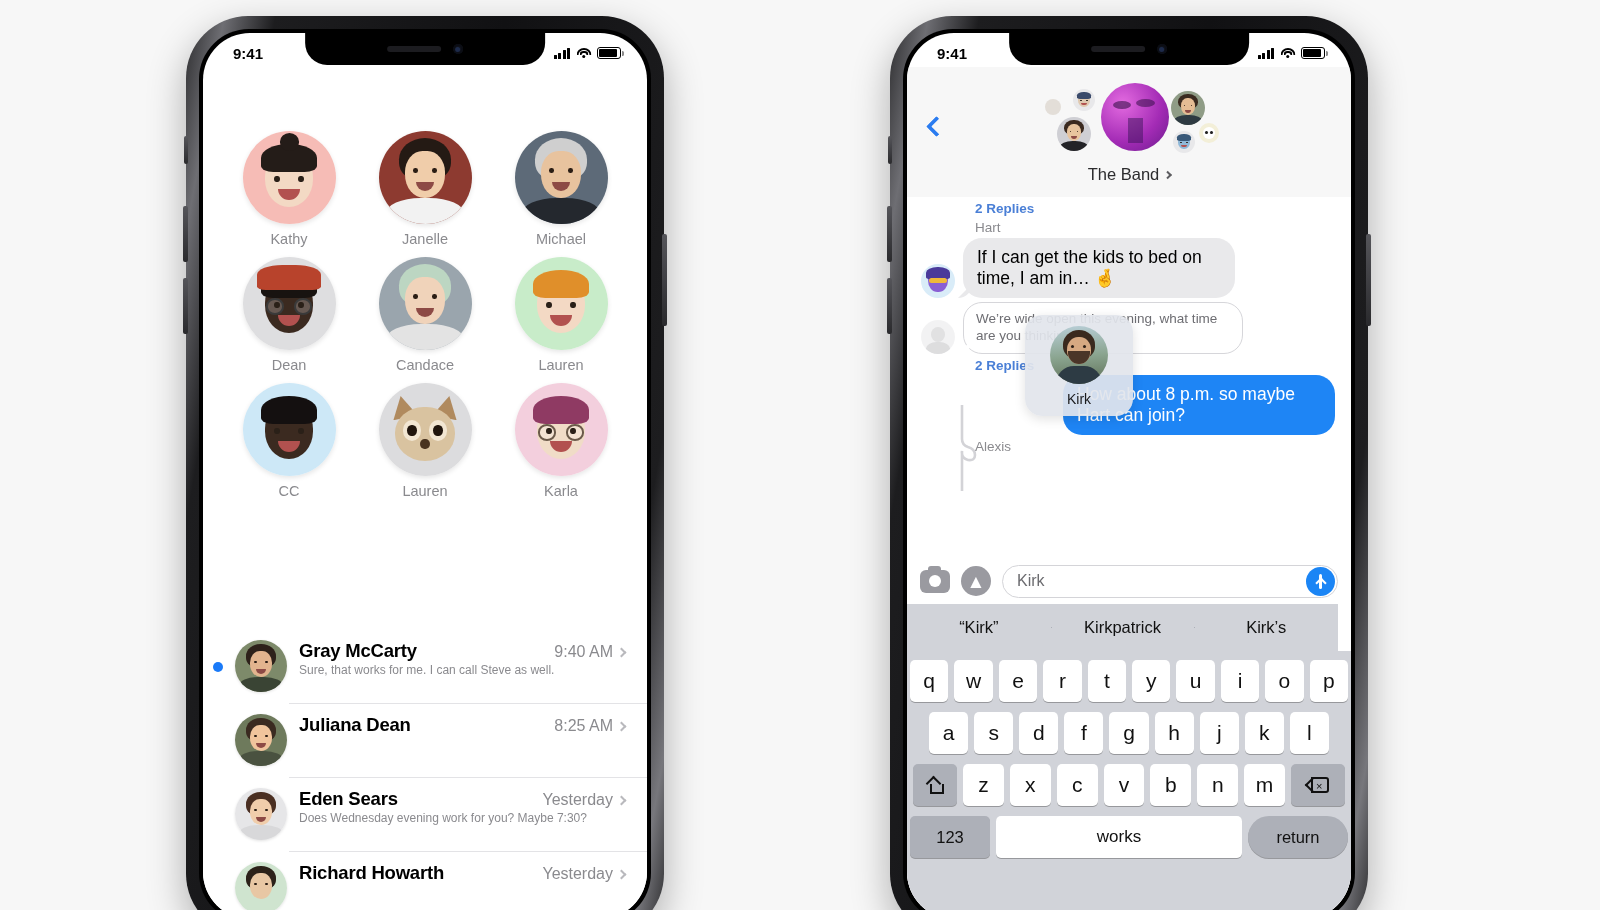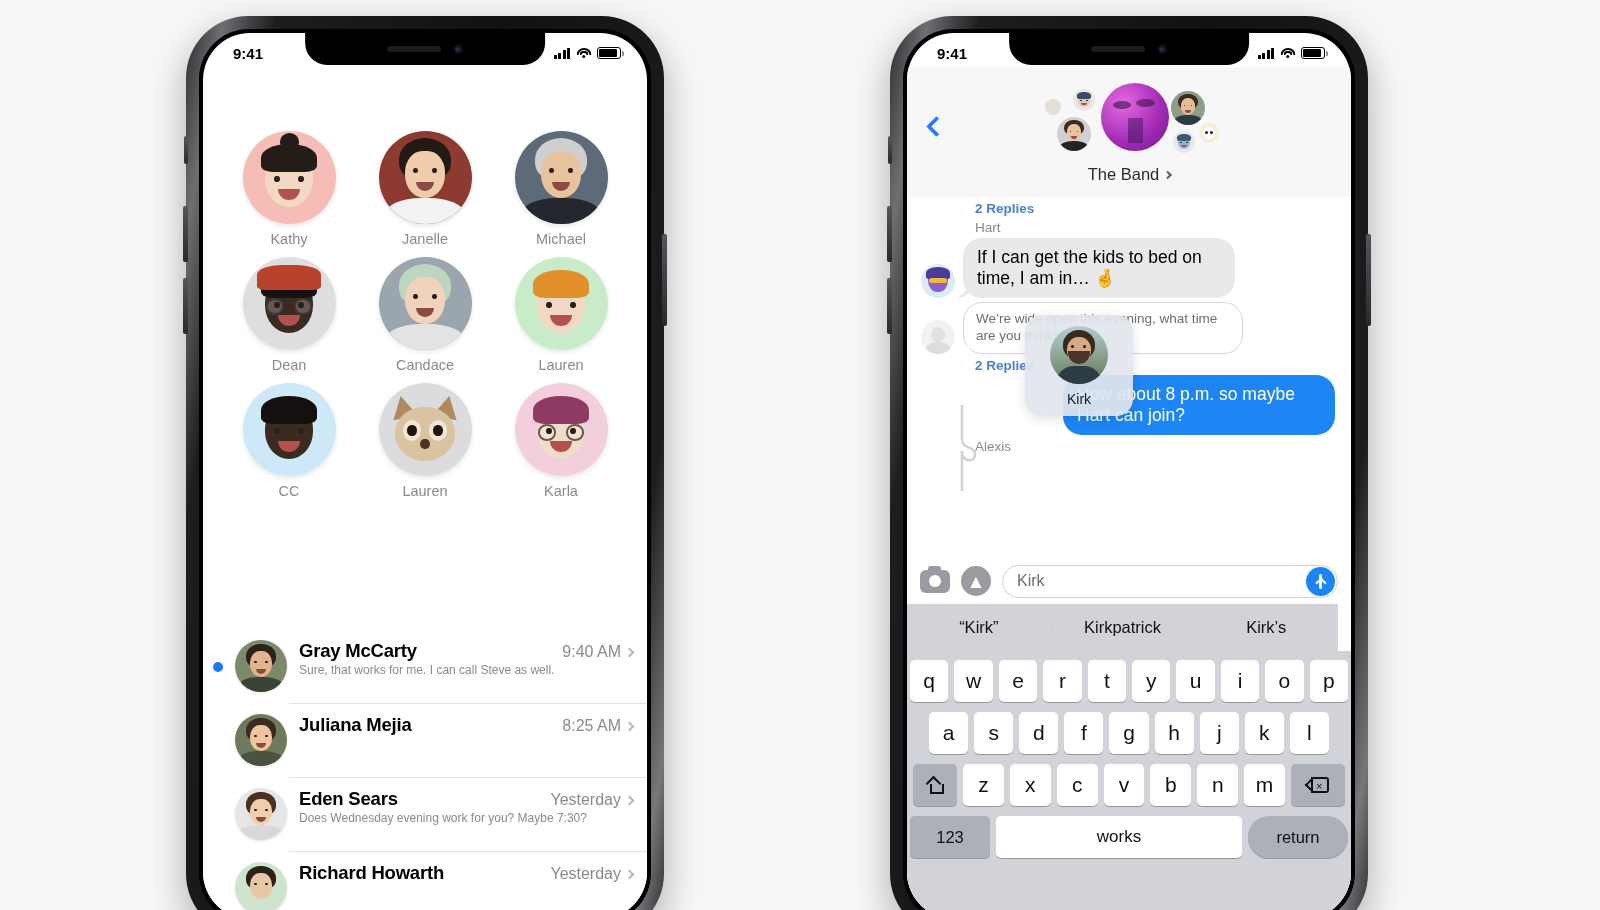--- a/index.html
+++ b/index.html
@@ -110,21 +110,21 @@
     width:93px; height:93px; border-radius:50%; margin:0 auto;
     position:relative; overflow:hidden;
     box-shadow:0 2px 5px rgba(0,0,0,.10);
   }
   .pin-name { font-size:14.5px; color:#8a8a8e; margin-top:7px; }
 
   
   .convlist { position:absolute; left:0; right:0; top:596px; bottom:0; background:#fff; }
   .conv {
     display:flex; align-items:flex-start; gap:12px;
-    padding:11px 14px 11px 10px; position:relative;
+    padding:11px 22px 11px 10px; position:relative;
   }
   .conv + .conv:before {
     content:""; position:absolute; left:86px; right:0; top:0; height:1px; background:#e3e3e6;
   }
   .conv-dot { width:10px; height:10px; border-radius:50%; background:#1a7af8; margin-top:22px; flex:none; }
   .conv-dot.hidden { background:transparent; }
   .conv-av { width:52px; height:52px; border-radius:50%; flex:none; overflow:hidden; position:relative;
              box-shadow:0 1px 3px rgba(0,0,0,.12); }
   .conv-body { flex:1; min-width:0; }
   .conv-top { display:flex; align-items:baseline; justify-content:space-between; }
@@ -432,21 +432,21 @@
               <div style="position:absolute;inset:0;background:#6e7a5c"></div>
               <div style="position:absolute;left:22%;top:8%;width:56%;height:46%;border-radius:50% 50% 42% 42%;background:#3a2a20"></div>
               <div style="position:absolute;left:29%;top:22%;width:42%;height:50%;border-radius:45% 45% 50% 50%;background:#f0c49c"></div>
               <div style="position:absolute;left:37%;top:40%;width:5%;height:5%;border-radius:50%;background:#2a1d14"></div>
               <div style="position:absolute;left:58%;top:40%;width:5%;height:5%;border-radius:50%;background:#2a1d14"></div>
               <div style="position:absolute;left:40%;top:55%;width:20%;height:10%;border-radius:0 0 14px 14px;background:#8d4a45"></div>
               <div style="position:absolute;left:8%;top:72%;width:84%;height:38%;border-radius:44% 44% 0 0;background:#4a5240"></div>
             </div>
             <div class="conv-body">  
               <div class="conv-top">    
-                <span class="conv-name">Juliana Mejia</span>    
+                <span class="conv-name">Juliana Dean</span>    
                 <span class="conv-meta">      
                   <span>8:25 AM</span>      
                   <span class="chev"></span>
                 </span>  
               </div>  
             </div>
           </div>
           <div class="conv">
             <div class="conv-dot hidden"></div>
             <div class="conv-av">

